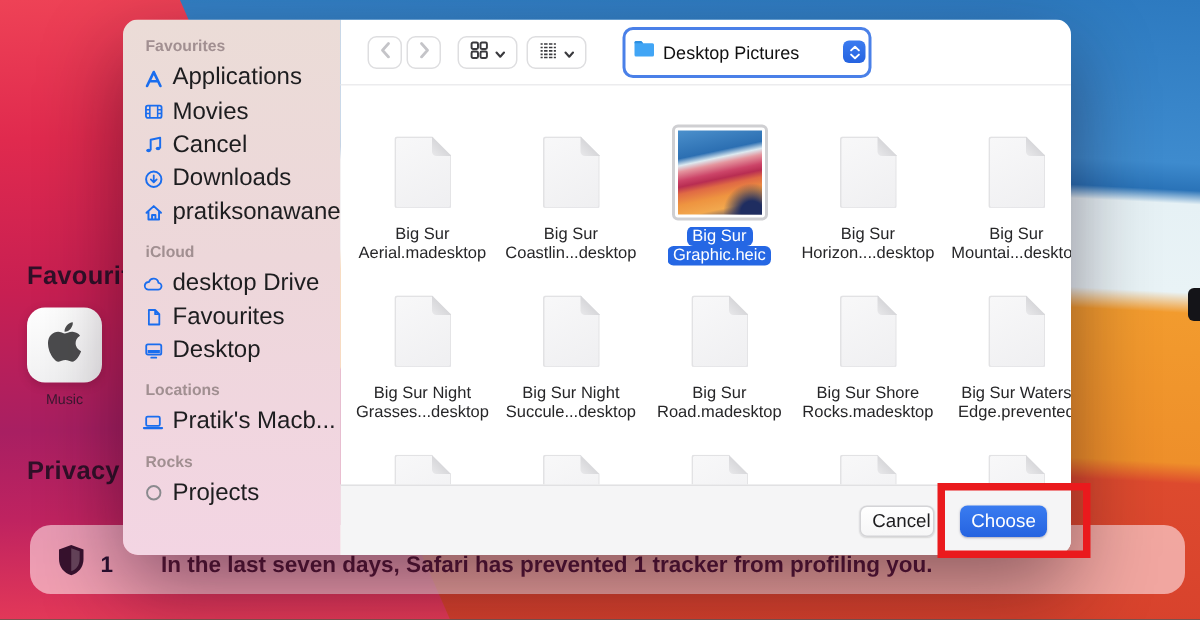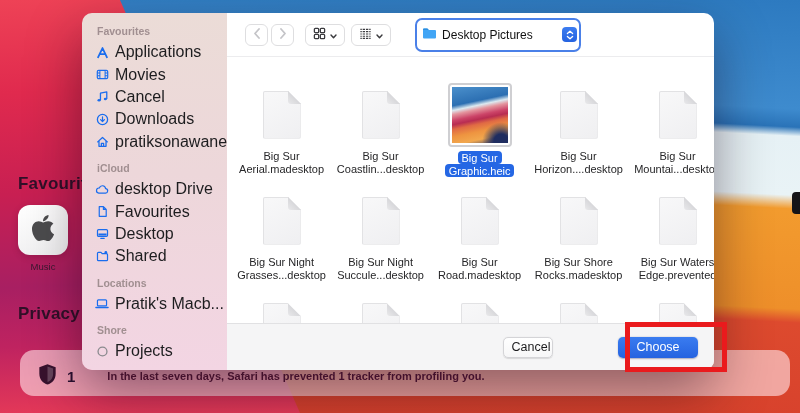--- a/index.html
+++ b/index.html
@@ -17,21 +17,21 @@
   .bg-heading{position:absolute;left:18px;font-size:17px;font-weight:bold;color:#301028;letter-spacing:.2px;}
   .h-fav{top:174px;}
   .h-priv{top:304px;}
   .apple-card{position:absolute;left:18px;top:205px;width:50px;height:50px;background:linear-gradient(180deg,#ffffff,#f2f2f3);
     border-radius:12px;display:flex;align-items:center;justify-content:center;box-shadow:0 2px 6px rgba(80,10,40,.25);}
   .apple-label{position:absolute;left:18px;top:261px;width:50px;text-align:center;font-size:9.5px;color:#3a1830;font-weight:500;}
   .privacy-bar{position:absolute;left:20px;top:350px;width:770px;height:46px;border-radius:14px;
     background:rgba(255,226,231,.62);display:flex;align-items:center;padding:6px 20px 0 18px;box-sizing:border-box;}
   .shield{flex:0 0 auto;margin-right:10px;}
   .priv-count{font-size:15px;font-weight:600;color:#2b1030;margin-right:32px;}
-  .priv-msg{font-size:11px;font-weight:600;color:#5a1838;white-space:nowrap;}
+  .priv-msg{font-size:15px;font-weight:600;color:#5a1838;white-space:nowrap;}
   .bg-fragment{position:absolute;right:-4px;top:192px;width:12px;height:22px;background:#141418;border-radius:4px;}
 
   
   .dialog{position:absolute;left:82px;top:13px;width:632px;height:357px;border-radius:10px;overflow:hidden;
     display:flex;box-shadow:0 22px 55px rgba(20,0,20,.45);}
   .sidebar{flex:0 0 118px;box-sizing:border-box;padding:12px 0 0 13px;
     background:linear-gradient(180deg,#ebdcd7 0%,#edd7da 45%,#f3d5e3 100%);}
   .sb-label{font-size:10.5px;font-weight:bold;color:#a18f91;margin:0 0 4px 2px;}
   .sb-section{margin-bottom:9px;}
   .sb-item{height:22.4px;display:flex;align-items:center;gap:6px;font-size:16px;color:#1d1d1f;cursor:default;white-space:nowrap;}
@@ -70,21 +70,21 @@
       linear-gradient(168deg,#4b90cc 0%,#2c6fb2 28%,#dce9f0 35%,#e4959e 41%,#cc4468 50%,#b82d52 56%,#e06a44 63%,#ee9440 74%,#f2a84e 86%,#2a3a6e 100%);}
   .file-label{margin-top:5px;font-size:11px;line-height:13px;color:#262628;text-align:center;white-space:pre-line;}
   .file-label .pill{display:inline;background:#2567e4;color:#fff;border-radius:4px;padding:0.5px 4px;
     box-decoration-break:clone;-webkit-box-decoration-break:clone;}
 
   
   .footer{position:absolute;left:0;right:0;bottom:0;height:47px;background:#f5f5f6;border-top:1px solid #e1e1e3;
     display:flex;align-items:center;justify-content:flex-end;gap:17px;padding-right:16px;box-sizing:border-box;}
   .btn{height:21px;border-radius:5px;font-size:12.5px;font-family:inherit;display:flex;align-items:center;justify-content:center;}
   .btn-cancel{width:50px;background:linear-gradient(#ffffff,#f6f6f7);border:1px solid #d4d4d7;color:#1c1c1e;box-shadow:0 .5px 1px rgba(0,0,0,.12);padding-left:12px;}
-  .btn-choose{width:80px;background:linear-gradient(#3a7cf0,#2563e0);border:none;color:#fff;box-shadow:0 .5px 1.5px rgba(0,0,60,.3);margin-left:48px;}
+  .btn-choose{width:58px;background:linear-gradient(#3a7cf0,#2563e0);border:none;color:#fff;box-shadow:0 .5px 1.5px rgba(0,0,60,.3);}
 
   
   .annotation{position:absolute;left:625px;top:322px;width:92px;height:40px;border:5px solid #ea1a1d;z-index:20;}
 </style>
 </head>
 <body>
 
 <div class="canvas">
 
   <div class="wall-right"></div>
@@ -185,46 +185,37 @@
         <div class="sb-item">
           <span class="sb-ic">
               <svg width="13" height="13" viewBox="0 0 14 14">
                 <rect x="1.6" y="2.8" width="10.8" height="7.4" rx="1.2" fill="none" stroke="currentColor" stroke-width="1.3"></rect>
                 <path d="M2.6 8 h8.8" stroke="currentColor" stroke-width="2.2"></path>
                 <path d="M5.2 12.3 h3.6" stroke="currentColor" stroke-width="1.3" stroke-linecap="round"></path>
               </svg>
             </span>
           <span>Desktop</span>
         </div>
-        <div class="sb-item">
-          <span class="sb-ic">
-              <svg width="13" height="13" viewBox="0 0 14 14">
-                <path d="M1.6 3.6 a1 1 0 0 1 1-1 H5.4 L6.6 4 H11.4 a1 1 0 0 1 1 1 V10.4 a1 1 0 0 1-1 1 H2.6 a1 1 0 0 1-1-1 Z" fill="none" stroke="currentColor" stroke-width="1.3" stroke-linejoin="round"></path>
-                <circle cx="10.6" cy="2.6" r="1.5" fill="currentColor"></circle>
-              </svg>
-            </span>
-          <span>Shared</span>
-        </div>
       </div>
 
       <div class="sb-section">
         <div class="sb-label">Locations</div>
         <div class="sb-item">
           <span class="sb-ic">
               <svg width="14" height="13" viewBox="0 0 15 14">
                 <rect x="2.6" y="3" width="9.8" height="6.6" rx="1" fill="none" stroke="currentColor" stroke-width="1.3"></rect>
                 <path d="M1 11.2 H14" stroke="currentColor" stroke-width="1.6" stroke-linecap="round"></path>
               </svg>
             </span>
           <span>Pratik's Macb...</span>
         </div>
       </div>
 
       <div class="sb-section">
-        <div class="sb-label">Shore</div>
+        <div class="sb-label">Rocks</div>
         <div class="sb-item">
           <span class="sb-ic">
               <svg width="13" height="13" viewBox="0 0 14 14">
                 <circle cx="7" cy="7" r="4.8" fill="none" stroke="#8a8a8e" stroke-width="1.4"></circle>
               </svg>
             </span>
           <span>Projects</span>
         </div>
       </div>
     </div>

